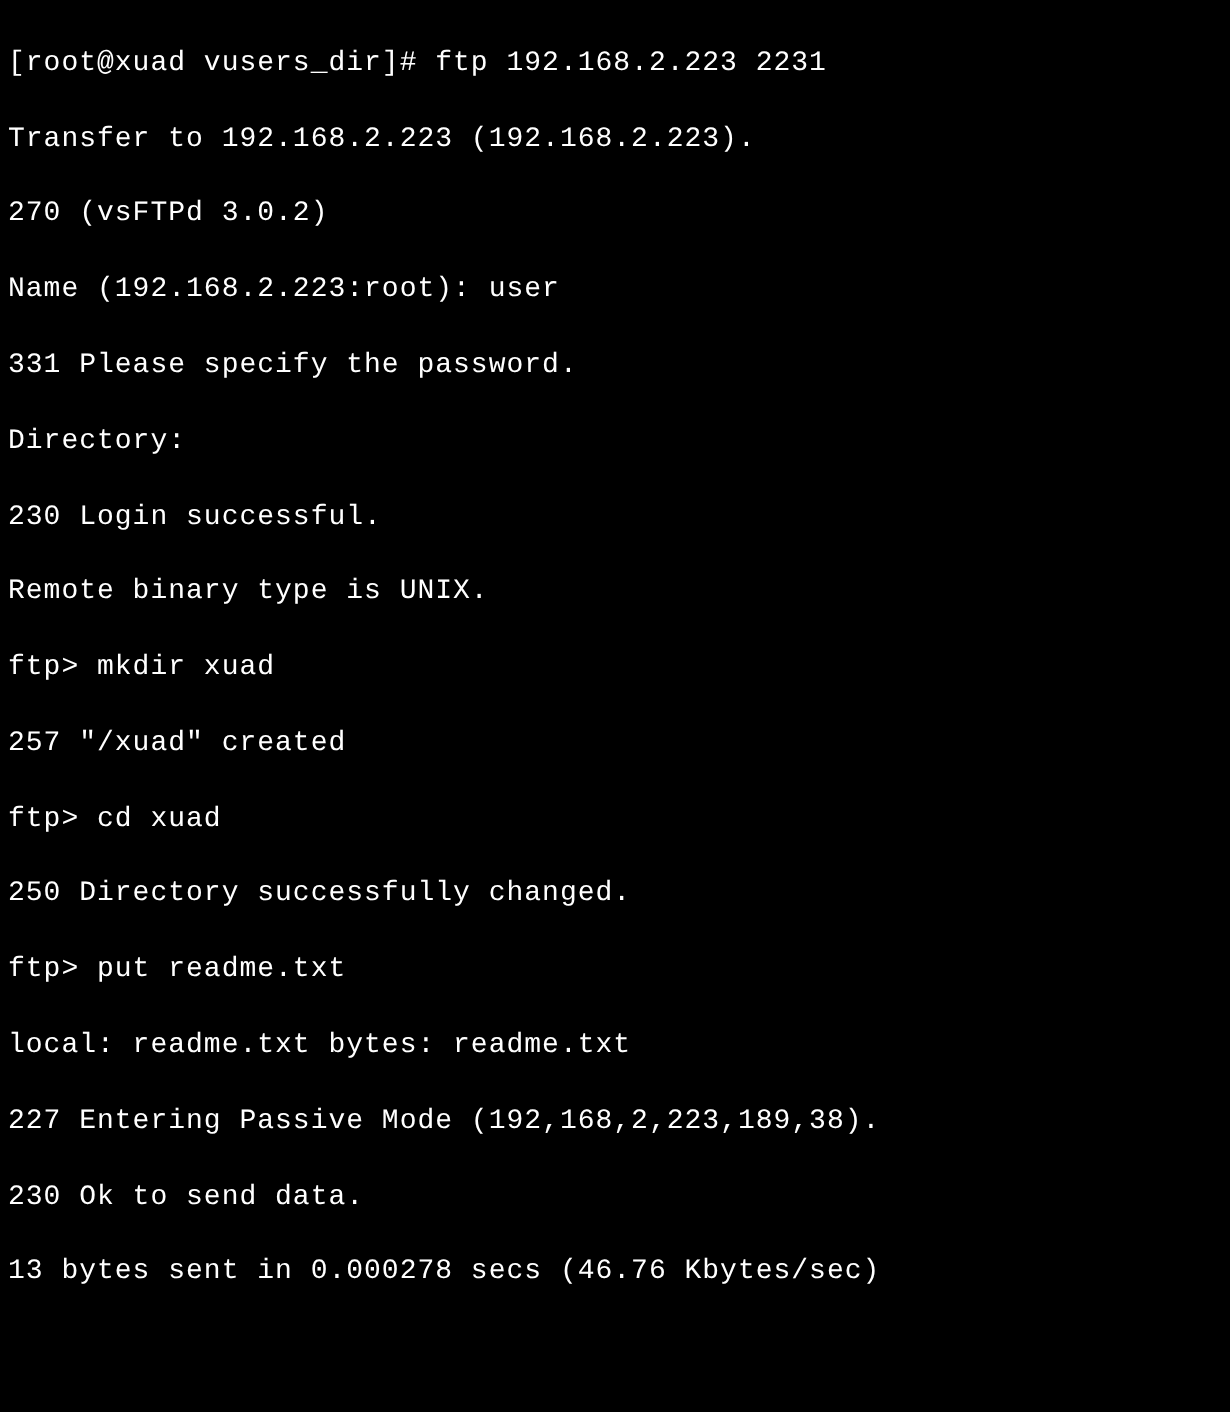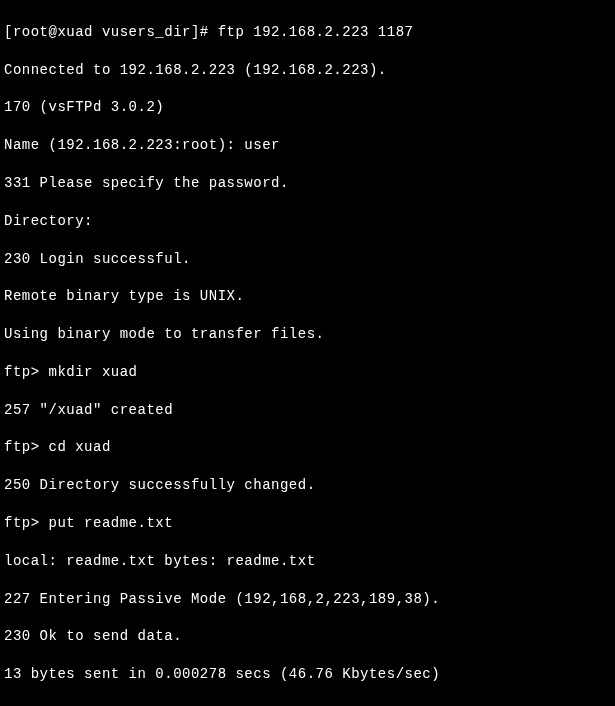--- a/index.html
+++ b/index.html
@@ -23,29 +23,28 @@
       white-space: pre;
     }
     .line {
       display: block;
     }
   </style>
 </head>
 <body>
 
 <div class="terminal">
-<span class="line">[root@xuad vusers_dir]# ftp 192.168.2.223 1187</span>
-<span class="line">Connected to 192.168.2.223 (192.168.2.223).</span>
-<span class="line">170 (vsFTPd 3.0.2)</span>
+<span class="line">[root@xuad vusers_dir]# ftp 192.168.2.223 2231</span>
+<span class="line">Transfer to 192.168.2.223 (192.168.2.223).</span>
+<span class="line">270 (vsFTPd 3.0.2)</span>
 <span class="line">Name (192.168.2.223:root): user</span>
 <span class="line">331 Please specify the password.</span>
 <span class="line">Directory:</span>
 <span class="line">230 Login successful.</span>
 <span class="line">Remote binary type is UNIX.</span>
-<span class="line">Using binary mode to transfer files.</span>
 <span class="line">ftp&gt; mkdir xuad</span>
 <span class="line">257 "/xuad" created</span>
 <span class="line">ftp&gt; cd xuad</span>
 <span class="line">250 Directory successfully changed.</span>
 <span class="line">ftp&gt; put readme.txt</span>
 <span class="line">local: readme.txt bytes: readme.txt</span>
 <span class="line">227 Entering Passive Mode (192,168,2,223,189,38).</span>
 <span class="line">230 Ok to send data.</span>
 <span class="line">13 bytes sent in 0.000278 secs (46.76 Kbytes/sec)</span>
 

